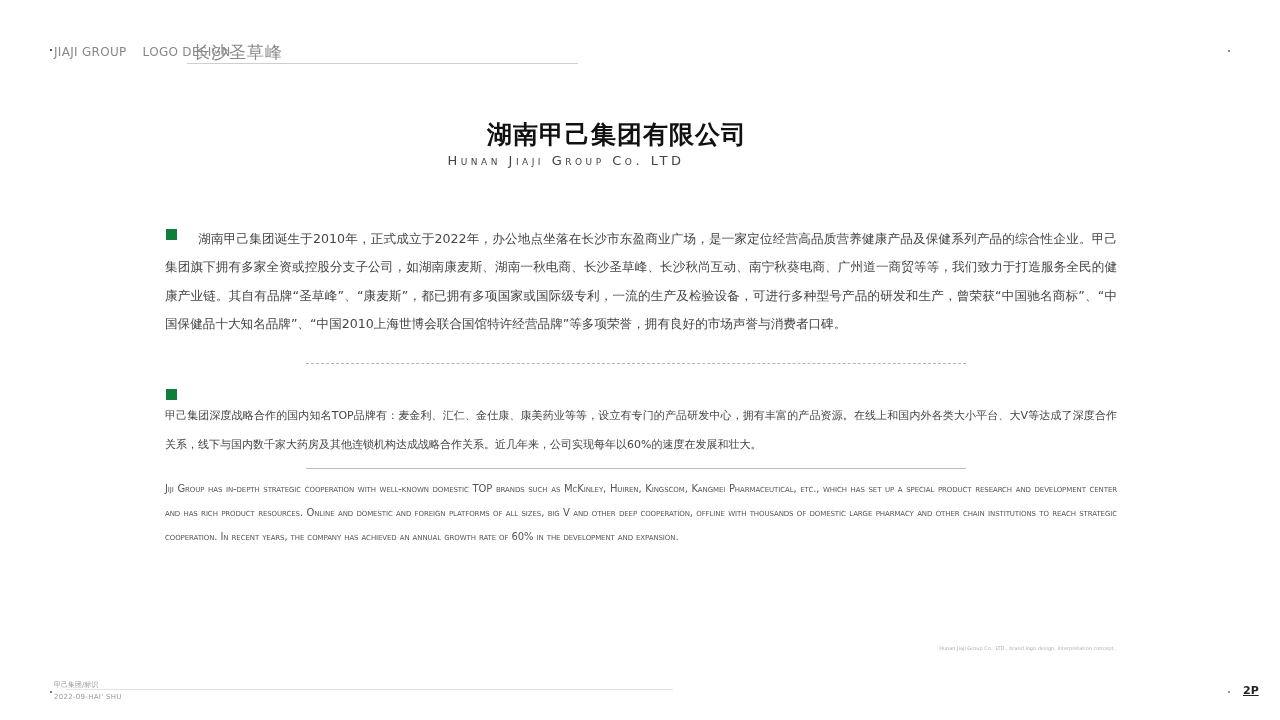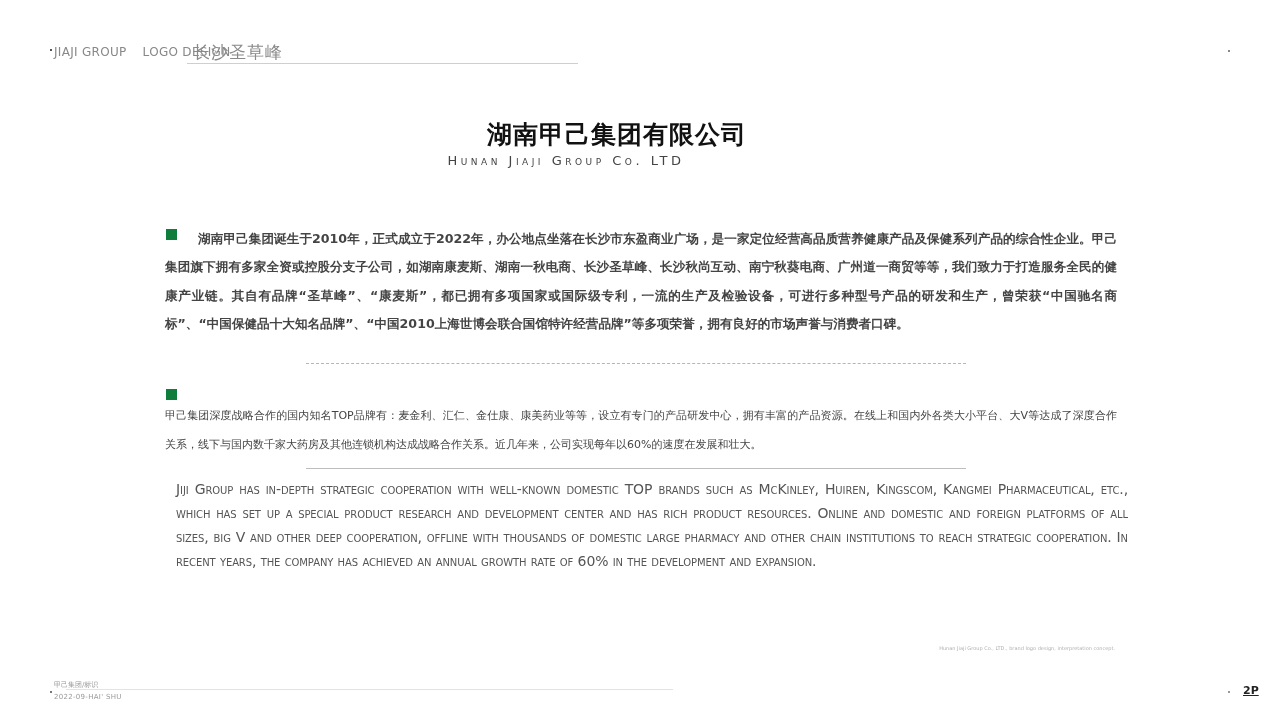--- a/index.html
+++ b/index.html
@@ -16,27 +16,27 @@
   .hdr-title { left: 193px; top: 41px; font-size: 17px; color: #8a8a8a; letter-spacing: 1px; }
   .hdr-line { left: 187px; top: 63px; width: 391px; height: 1px; background: #cfcfcf; }
   .tr-dot { left: 1228px; top: 50px; width: 2px; height: 2px; background: #888; }
 
   
   .co-name { left: 0; width: 1234px; top: 118px; text-align: center; font-size: 25px; font-weight: bold; color: #111; letter-spacing: 1px; }
   .co-en { left: 0; width: 1132px; top: 153px; text-align: center; font-size: 13px; color: #444; letter-spacing: 3.5px; font-variant: small-caps; }
 
   
   .sq { width: 11px; height: 11px; background: #0f7e3c; }
-  .para1 { left: 165px; top: 225px; width: 952px; font-size: 12.6px; line-height: 28.3px; color: #444; text-align: justify; text-align-last: left; font-weight: bold; }
+  .para1 { left: 165px; top: 225px; width: 952px; font-size: 12.6px; line-height: 28.3px; color: #444; text-align: justify; text-align-last: left; }
   .para1 .indent { display: inline-block; width: 33px; }
   .dash { left: 306px; top: 363px; width: 660px; height: 0; border-top: 1px dashed #b5b5b5; }
   .sq2 { left: 166px; top: 389px; }
   .para2 { left: 165px; top: 402px; width: 952px; font-size: 11px; line-height: 28.5px; color: #444; text-align: justify; text-align-last: left; }
   .sep2 { left: 306px; top: 468px; width: 660px; height: 1px; background: #bdbdbd; }
-  .para3 { left: 176px; top: 477px; width: 952px; font-size: 14px; line-height: 24px; color: #555; font-variant: small-caps; text-align: justify; text-align-last: left; letter-spacing: -0.1px; }
+  .para3 { left: 165px; top: 477px; width: 952px; font-size: 10px; line-height: 24px; color: #555; font-variant: small-caps; text-align: justify; text-align-last: left; letter-spacing: -0.1px; }
 
   
   .foot-note { left: 929px; top: 645px; width: 186px; text-align: right; font-size: 5px; color: #b0b0b0; white-space: nowrap; }
   .foot-cn { left: 54px; top: 680px; font-size: 7px; color: #999; }
   .foot-line { left: 66px; top: 689px; width: 607px; height: 1px; background: #e3e3e3; }
   .foot-dot { left: 50px; top: 691px; width: 2px; height: 2px; background: #777; }
   .foot-date { left: 54px; top: 693px; font-size: 7px; color: #999; letter-spacing: 0.3px; }
   .page-dot { left: 1228px; top: 691px; width: 2px; height: 2px; background: #999; }
   .page-num { left: 1243px; top: 684px; font-size: 11px; font-weight: bold; color: #222; text-decoration: underline; }
 </style>

